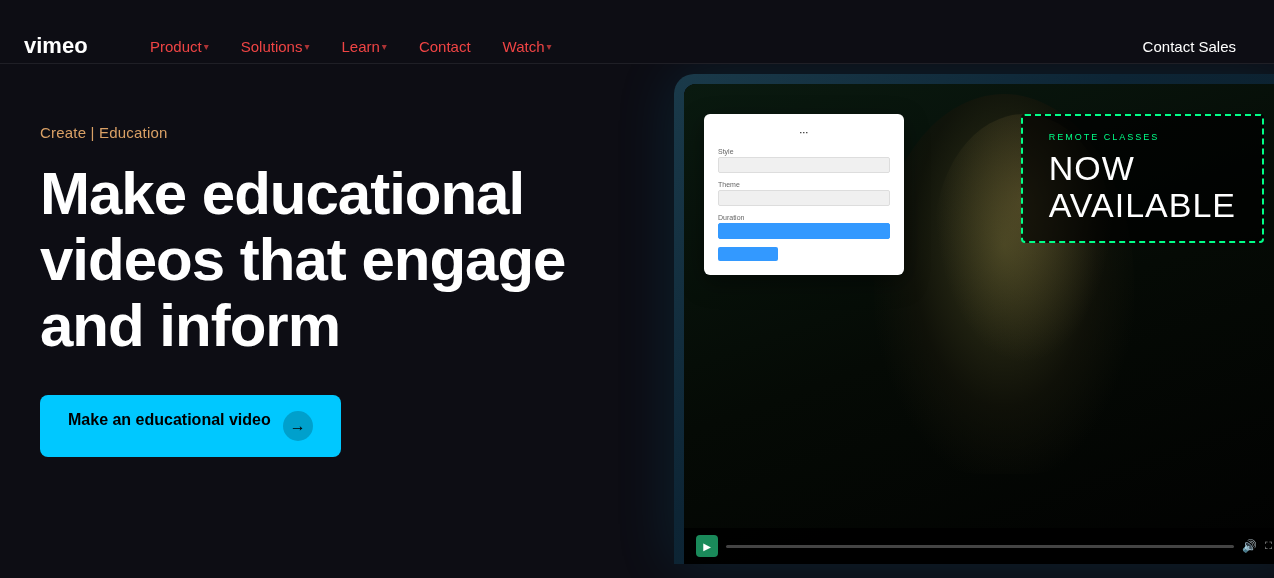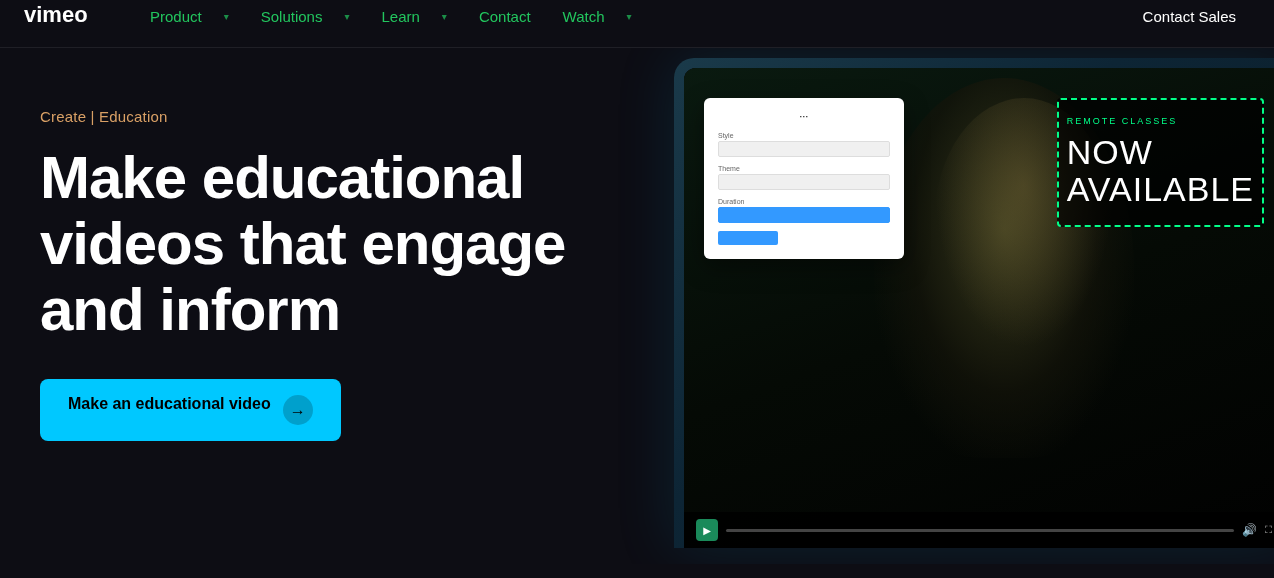--- a/index.html
+++ b/index.html
@@ -13,23 +13,23 @@
       background-color: #0d0d14;
       color: #ffffff;
       width: 1274px;
       height: 578px;
       overflow: hidden;
     }
 
     
     .navbar {
       display: flex;
-      align-items: flex-start;
+      align-items: flex-end;
       background-color: #0d0d14;
-      height: 48px;
+      height: 64px;
       padding: 0 24px;
       border-bottom: 1px solid rgba(255,255,255,0.08);
     }
 
     .nav-logo {
       margin-right: 32px;
       flex-shrink: 0;
     }
 
     .nav-logo svg {
@@ -40,23 +40,23 @@
     .nav-links {
       display: flex;
       align-items: center;
       gap: 4px;
       flex: 1;
     }
 
     .nav-item {
       display: flex;
       align-items: center;
-      gap: 22px;
+      gap: 2px;
       padding: 8px 14px;
-      color: #22c55e;
+      color: #ef4444;
       font-size: 15px;
       font-weight: 500;
       cursor: pointer;
       border-radius: 6px;
       white-space: nowrap;
     }
 
     .nav-item .chevron {
       font-size: 10px;
       opacity: 0.7;
@@ -181,21 +181,21 @@
       overflow: hidden;
     }
 
     
     .video-overlay-text {
       position: absolute;
       right: 20px;
       top: 30px;
       background: rgba(0,0,0,0.7);
       border: 2px dashed #00ff88;
-      padding: 16px 8px;
+      padding: 16px 26px;
       border-radius: 4px;
     }
 
     .remote-classes-label {
       font-size: 9px;
       color: #00ff88;
       letter-spacing: 2px;
       text-transform: uppercase;
       margin-bottom: 8px;
     }

